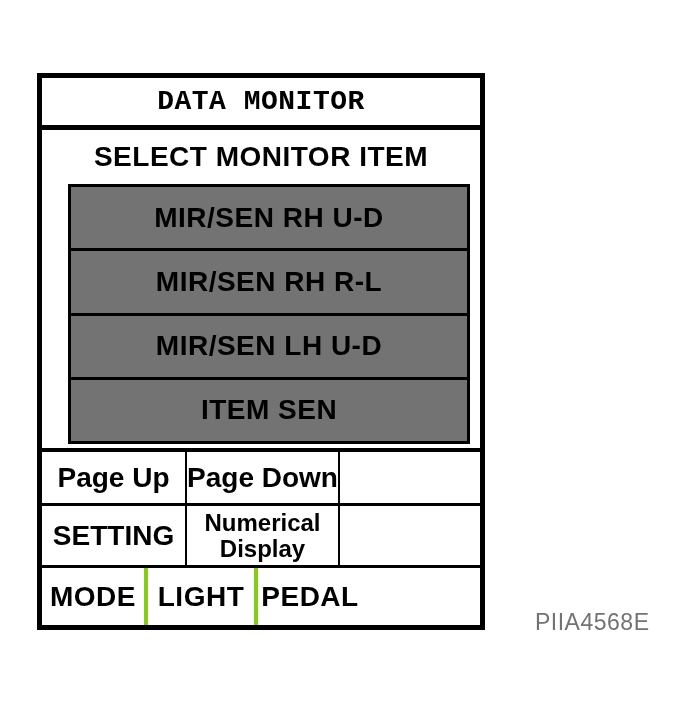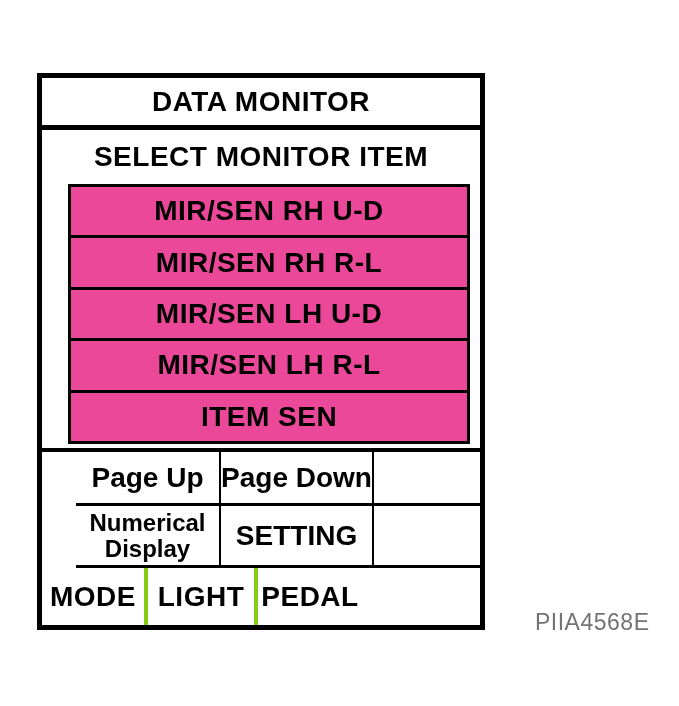--- a/index.html
+++ b/index.html
@@ -31,20 +31,21 @@
   .hdr {
     flex: none;
     height: 47px;
     border-bottom: 5px solid #000000;
     display: flex;
     align-items: center;
     justify-content: center;
     font-size: 28px;
     font-weight: bold;
     letter-spacing: 0.5px;
+    font-family: Liberation Mono, monospace;
   }
   .select-section {
     flex: none;
     height: 318px;
     border-bottom: 4px solid #000000;
     box-sizing: content-box;
   }
   .subtitle {
     height: 54px;
     display: flex;
@@ -54,41 +55,40 @@
     font-weight: bold;
     letter-spacing: 0.5px;
   }
   .listbox {
     margin: 0 10px 0 26px;
     height: 260px;
     border: 3px solid #000000;
     box-sizing: border-box;
     display: flex;
     flex-direction: column;
-    background: #ec4899;
+    background: #737373;
   }
   .listbox .item {
     flex: 1 1 0;
     border-bottom: 3px solid #000000;
     display: flex;
     align-items: center;
     justify-content: center;
     font-size: 28px;
     font-weight: bold;
     letter-spacing: 0.5px;
   }
   .listbox .item:last-child {
     border-bottom: none;
   }
   .row3 {
     flex: none;
     display: grid;
     grid-template-columns: 145px 153px 1fr;
     border-bottom: 3px solid #000000;
-    margin-left: 34px;
   }
   .row3.nav { height: 51px; }
   .row3.fn  { height: 59px; }
   .row3 .cell {
     display: flex;
     align-items: center;
     justify-content: center;
     text-align: center;
     font-size: 28px;
     font-weight: bold;
@@ -137,34 +137,33 @@
 
     <div class="hdr">DATA MONITOR</div>
 
     <div class="select-section">
       <div class="subtitle">SELECT MONITOR ITEM</div>
 
       <div class="listbox">
         <div class="item">MIR/SEN RH U-D</div>
         <div class="item">MIR/SEN RH R-L</div>
         <div class="item">MIR/SEN LH U-D</div>
-        <div class="item">MIR/SEN LH R-L</div>
         <div class="item">ITEM SEN</div>
       </div>
     </div>
 
     <div class="row3 nav">
       <div class="cell divided">Page Up</div>
       <div class="cell divided">Page Down</div>
       <div class="cell"></div>
     </div>
 
     <div class="row3 fn">
+      <div class="cell divided">SETTING</div>
       <div class="cell divided small-text">Numerical Display</div>
-      <div class="cell divided">SETTING</div>
       <div class="cell"></div>
     </div>
 
     <div class="row4">
       <div class="cell divided">MODE</div>
       <div class="cell divided">LIGHT</div>
       <div class="cell">PEDAL</div>
     </div>
 
   </div>

